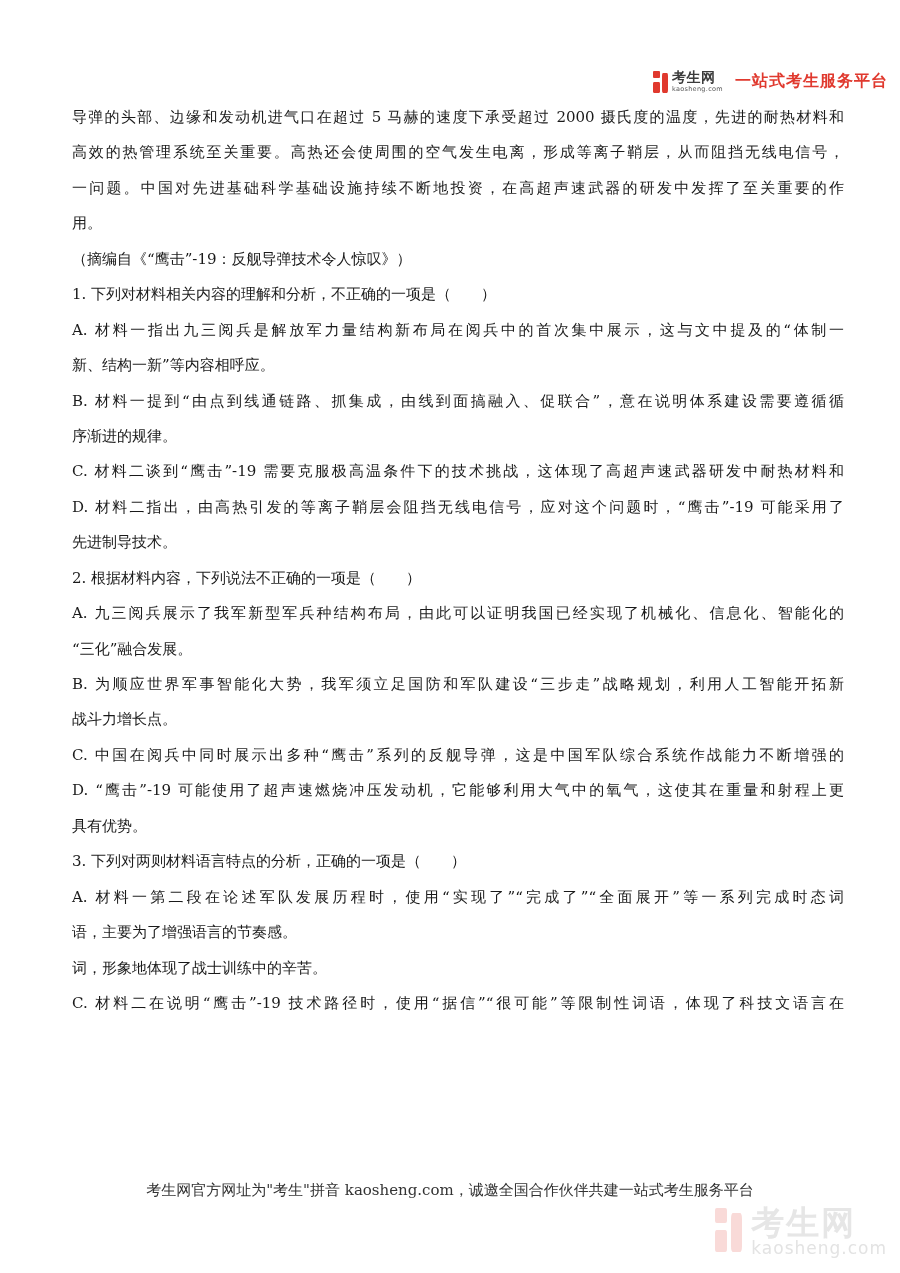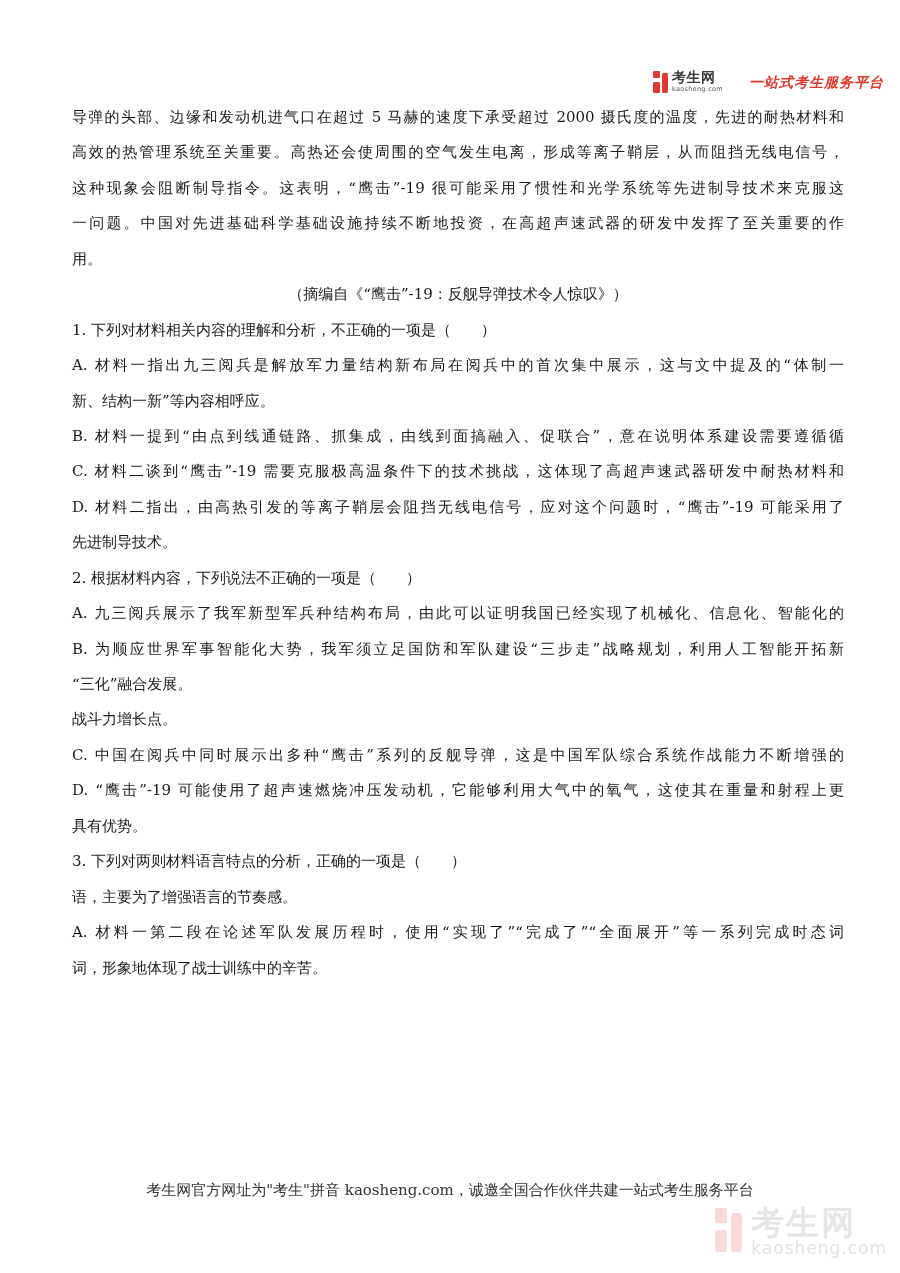--- a/index.html
+++ b/index.html
@@ -21,34 +21,34 @@
   .mark { position: relative; display: inline-block; }
   .mark .b { position: absolute; border-radius: 15%; }
   .mark .b1 { left: 0;   top: 0;    width: 45%; height: 34%; }
   .mark .b2 { left: 0;   top: 50%;  width: 45%; height: 50%; }
   .mark .b3 { left: 57%; top: 11%;  width: 43%; height: 89%; }
   .mark-sm { width: 15px; height: 22px; }
   .mark-sm .b { background: #e0392e; }
   .brand-col { margin-left: 4px; display: flex; flex-direction: column; }
   .brand-name { font-size: 14px; font-weight: bold; color: #3b3b3b; line-height: 14px; letter-spacing: 0.5px; }
   .brand-domain { font-size: 6.5px; color: #555; line-height: 7px; margin-top: 2px; letter-spacing: 0.3px; }
-  .brand-tagline { margin-left: 26px; font-size: 14px; font-weight: bold; color: #e0392e; letter-spacing: 1px; padding-bottom: 1px; white-space: nowrap; font-style: italic; }
+  .brand-tagline { margin-left: 12px; font-size: 16px; font-weight: bold; color: #e0392e; letter-spacing: 1px; padding-bottom: 1px; white-space: nowrap; }
 
   
   .doc-content {
     position: absolute; left: 72px; top: 100px; width: 772px;
     font-size: 15px;
   }
   .line {
     height: 35.45px; line-height: 35.45px;
     white-space: nowrap; 
   }
   .line.fill { white-space: normal; text-align: justify; text-align-last: justify; }
   .line.end  { white-space: normal; text-align: left; }
-  .line.right{ white-space: normal; text-align: center; }
+  .line.right{ white-space: normal; text-align: left; }
 
   
   .page-footer {
     position: absolute; left: 0; top: 1181px; width: 900px;
     text-align: center; font-size: 15px; color: #333;
     line-height: 18px;
   }
 
   
   .watermark {
@@ -75,43 +75,44 @@
     <span class="brand-name">考生网</span>
     <span class="brand-domain">kaosheng.com</span>
   </span>
   <span class="brand-tagline">一站式考生服务平台</span>
 </div>
 
 <div class="doc-content">
 
 <div class="line fill">导弹的头部、边缘和发动机进气口在超过 5 马赫的速度下承受超过 2000 摄氏度的温度，先进的耐热材料和</div>
     <div class="line fill">高效的热管理系统至关重要。高热还会使周围的空气发生电离，形成等离子鞘层，从而阻挡无线电信号，</div>
-    <div class="line fill">这种现象会阻断制导指令。这表明，“鹰击”-19 很可能采用了惯性和光学系统等先进制导技术来克服这</div>
     <div class="line fill">一问题。中国对先进基础科学基础设施持续不断地投资，在高超声速武器的研发中发挥了至关重要的作</div>
     <div class="line end">用。</div>
     <div class="line right">（摘编自《“鹰击”-19：反舰导弹技术令人惊叹》）</div>
     <div class="line end">1. 下列对材料相关内容的理解和分析，不正确的一项是（　　）</div>
     <div class="line fill">A. 材料一指出九三阅兵是解放军力量结构新布局在阅兵中的首次集中展示，这与文中提及的“体制一</div>
     <div class="line end">新、结构一新”等内容相呼应。</div>
     <div class="line fill">B. 材料一提到“由点到线通链路、抓集成，由线到面搞融入、促联合”，意在说明体系建设需要遵循循</div>
+    <div class="line end">序渐进的规律。</div>
     <div class="line fill">C. 材料二谈到“鹰击”-19 需要克服极高温条件下的技术挑战，这体现了高超声速武器研发中耐热材料和</div>
     <div class="line fill">D. 材料二指出，由高热引发的等离子鞘层会阻挡无线电信号，应对这个问题时，“鹰击”-19 可能采用了</div>
     <div class="line end">先进制导技术。</div>
     <div class="line end">2. 根据材料内容，下列说法不正确的一项是（　　）</div>
     <div class="line fill">A. 九三阅兵展示了我军新型军兵种结构布局，由此可以证明我国已经实现了机械化、信息化、智能化的</div>
+    <div class="line end">“三化”融合发展。</div>
     <div class="line fill">B. 为顺应世界军事智能化大势，我军须立足国防和军队建设“三步走”战略规划，利用人工智能开拓新</div>
-    <div class="line end">“三化”融合发展。</div>
     <div class="line end">战斗力增长点。</div>
     <div class="line fill">C. 中国在阅兵中同时展示出多种“鹰击”系列的反舰导弹，这是中国军队综合系统作战能力不断增强的</div>
     <div class="line fill">D. “鹰击”-19 可能使用了超声速燃烧冲压发动机，它能够利用大气中的氧气，这使其在重量和射程上更</div>
     <div class="line end">具有优势。</div>
     <div class="line end">3. 下列对两则材料语言特点的分析，正确的一项是（　　）</div>
+    <div class="line fill">A. 材料一第二段在论述军队发展历程时，使用“实现了”“完成了”“全面展开”等一系列完成时态词</div>
     <div class="line end">语，主要为了增强语言的节奏感。</div>
-    <div class="line fill">A. 材料一第二段在论述军队发展历程时，使用“实现了”“完成了”“全面展开”等一系列完成时态词</div>
     <div class="line end">词，形象地体现了战士训练中的辛苦。</div>
+    <div class="line fill">C. 材料二在说明“鹰击”-19 技术路径时，使用“据信”“很可能”等限制性词语，体现了科技文语言在</div>
   </div>
 
 <div class="page-footer">考生网官方网址为"考生"拼音 kaosheng.com，诚邀全国合作伙伴共建一站式考生服务平台</div>
 
 <div class="watermark">
   <span class="mark mark-lg">
     <span class="b b1"></span>
     <span class="b b2"></span>
     <span class="b b3"></span>
   </span>

